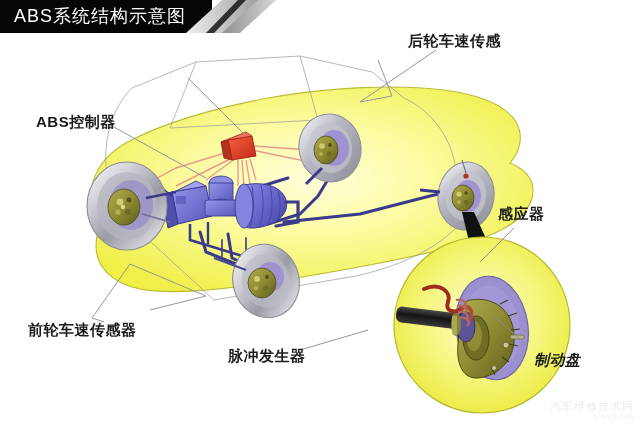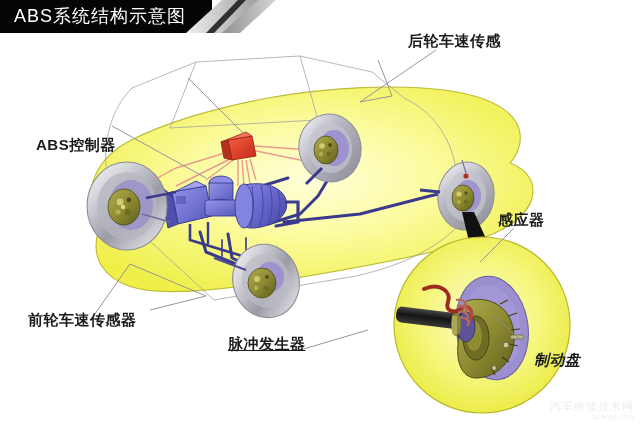--- a/index.html
+++ b/index.html
@@ -322,25 +322,25 @@
       <path d="M436,50 L360,102 L392,96 L378,60"></path>
       <path d="M514,228 L480,262"></path>
       <path d="M104,322 L92,318 L130,264 L206,296 L150,310"></path>
       <path d="M300,350 L368,330"></path>
       <path d="M528,346 L494,316"></path>
     </g>
   </svg>
 
   <div id="title-text">ABS系统结构示意图</div>
 
-  <div class="overlay-label" style="left:36px; top:114px;margin-top:23px;">ABS控制器</div>
+  <div class="overlay-label" style="left:36px; top:114px;">ABS控制器</div>
   <div class="overlay-label" style="left:408px; top:33px;">后轮车速传感</div>
-  <div class="overlay-label" style="left:498px; top:212px;">感应器</div>
-  <div class="overlay-label" style="left:28px; top:312px;">前轮车速传感器</div>
-  <div class="overlay-label" style="left:228px; top:336px;text-decoration:underline;">脉冲发生器</div>
+  <div class="overlay-label" style="left:498px; top:206px;">感应器</div>
+  <div class="overlay-label" style="left:28px; top:322px;">前轮车速传感器</div>
+  <div class="overlay-label" style="left:228px; top:348px;">脉冲发生器</div>
   <div class="overlay-label" style="left:534px; top:352px;font-style:italic;">制动盘</div>
 
   <div id="watermark">
     <span>汽车维修技术网</span>
     <span class="wm-sub">qcwxjs.com</span>
   </div>
 
 </div>
 
 </body></html>

